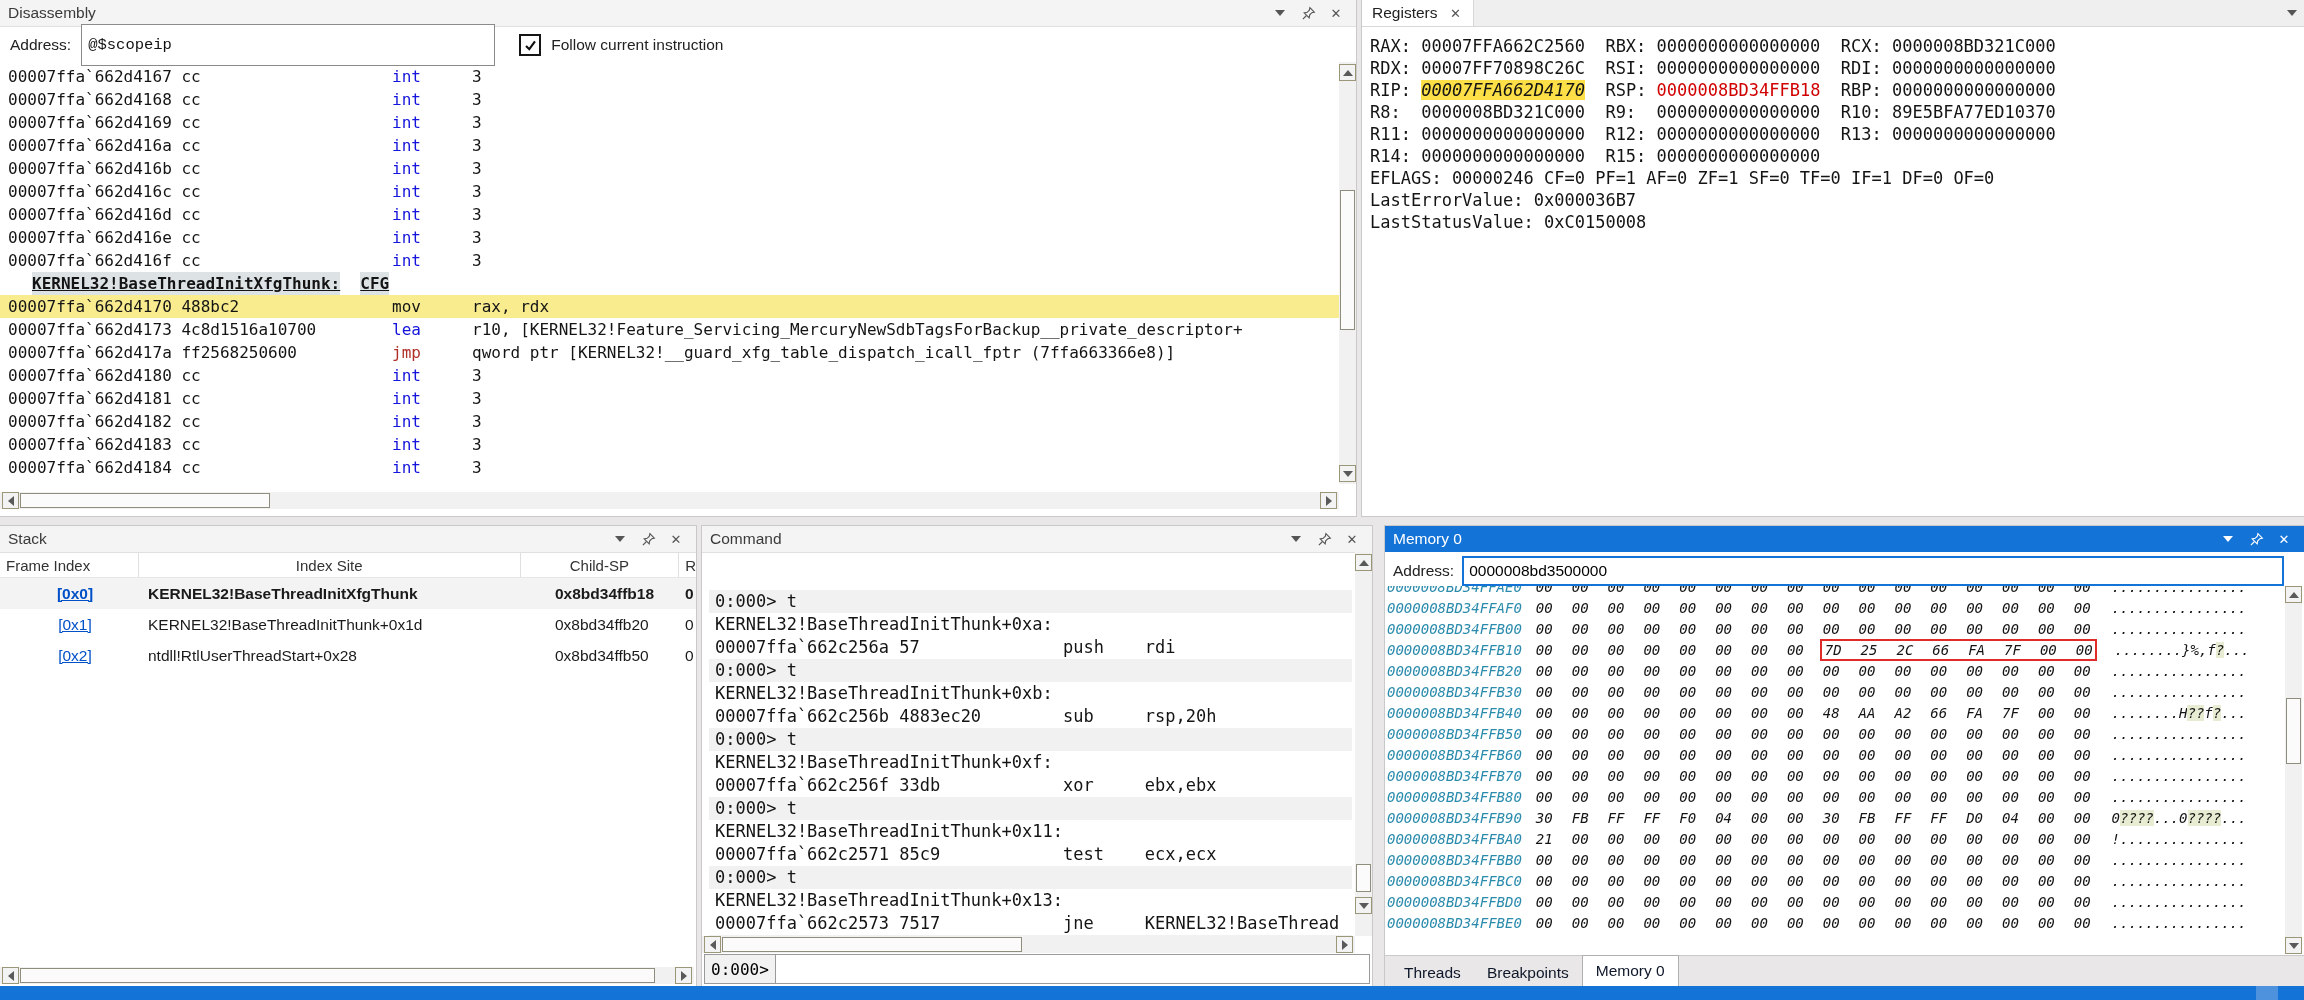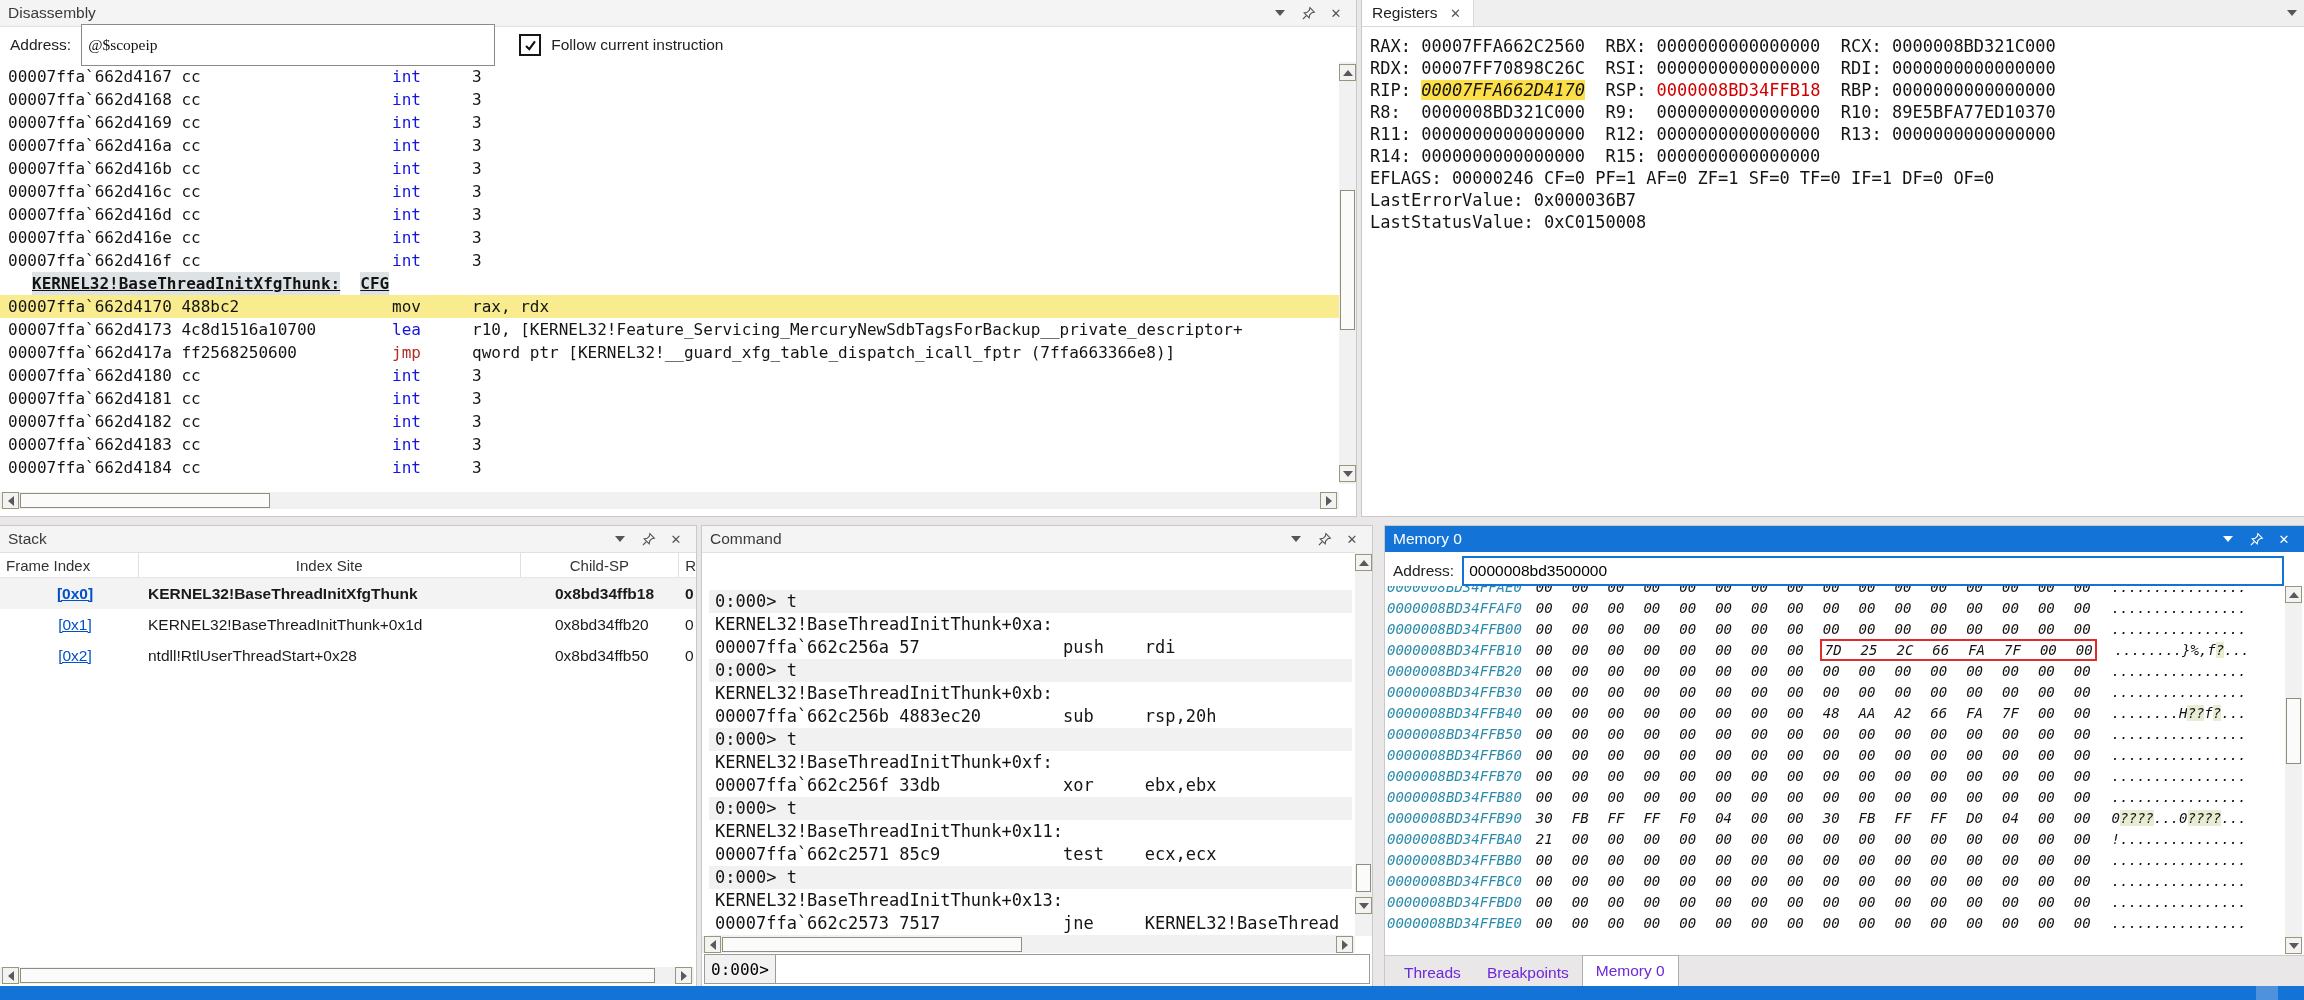--- a/index.html
+++ b/index.html
@@ -23,21 +23,21 @@
   .tri-up{width:0;height:0;border-left:5px solid transparent;border-right:5px solid transparent;
     border-bottom:6px solid currentColor;}
   .tri-left{width:0;height:0;border-top:5px solid transparent;border-bottom:5px solid transparent;
     border-right:6px solid currentColor;}
   .tri-right{width:0;height:0;border-top:5px solid transparent;border-bottom:5px solid transparent;
     border-left:6px solid currentColor;}
 
   
   .dtoolbar{height:36px;display:flex;align-items:center;padding:0 10px;gap:10px;font-size:15.5px;color:#222;}
   .addr-input{width:400px;height:24px;border:1px solid #8a8a8a;font-size:15.5px;padding:8px 6px;
-    font-family:Liberation Serif, serif;color:#111;outline:none;}
+    font-family:Liberation Mono, monospace;color:#111;outline:none;}
   .cb{width:18px;height:18px;border:2px solid #151515;background:#fff;display:inline-flex;
     align-items:center;justify-content:center;margin-left:14px;}
   .cb svg{display:none;}
   .cb.checked svg{display:block;}
 
   
   .dis-lines{font-family:"DejaVu Sans Mono",monospace;font-size:16px;line-height:23px;
     padding-top:2px;white-space:pre;color:#141414;}
   .dis-row{height:23px;display:flex;padding-left:8px;}
   .dis-row .c-addr{width:384px;flex:none;}
@@ -105,21 +105,21 @@
     font-size:14px;white-space:pre;color:#141414;padding-left:2px;font-style:italic;}
   .mem-addr{color:#2b8bac;margin-right:14px;}
   .mem-bytes{display:flex;align-items:flex-end;}
   .mem-byte{margin-right:19px;}
   .boxed{display:inline-flex;border:2px solid #e02b2b;padding:1px 2px 1px 3px;margin:-3px 16px -3px -3px;}
   .boxed .mem-byte:last-child{margin-right:0;}
   .ascii{margin-left:2px;}
   .ascii .hl{background:#e8ecd2;}
   .mem-tabs{position:absolute;left:0;right:0;bottom:0;height:30px;background:#e9e7e7;
     border-top:1px solid #c9c9c9;display:flex;align-items:flex-end;padding-left:6px;}
-  .mtab{height:26px;display:flex;align-items:center;padding:0 13px;font-size:15.5px;color:#6d28d9;}
+  .mtab{height:26px;display:flex;align-items:center;padding:0 13px;font-size:15.5px;color:#0f172a;}
   .mtab.active{background:#fff;border:1px solid #b0b0b0;border-bottom:none;height:30px;}
 
   
   #statusbar{position:absolute;left:0;top:986px;width:2304px;height:14px;background:#1373d6;}
   #statusbar .grip{position:absolute;right:26px;top:0;width:22px;height:14px;background:#4e92dd;}
 </style>
 </head>
 <body>
 
 <div class="panel" id="p-disasm">

